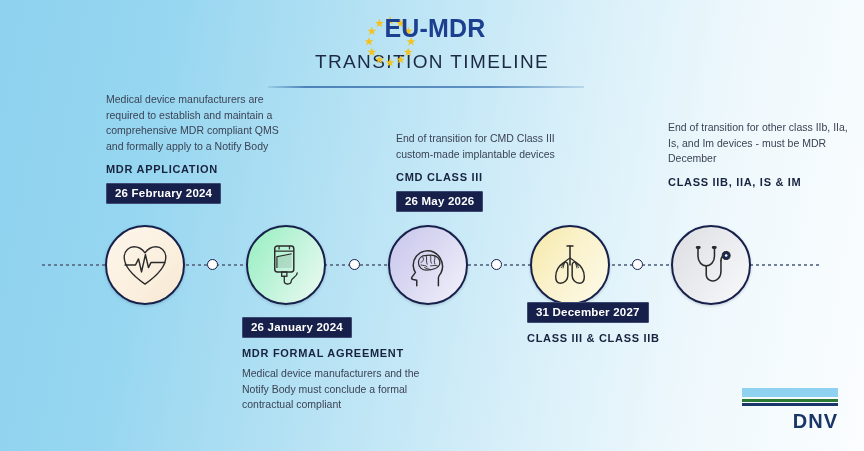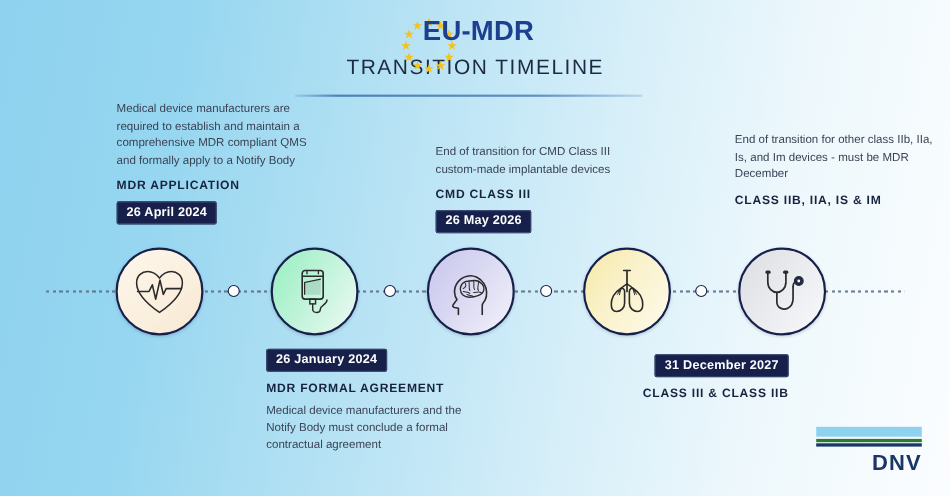--- a/index.html
+++ b/index.html
@@ -75,21 +75,21 @@
     padding:4px 9px 5px 9px;border-radius:2px;
     box-shadow:inset 0 0 0 1px #3c4a74;
   }
   .block.below .badge{margin-top:0;}
   .block.below .heading{margin:9px 0 7px 0;}
 
   #block-0{left:106px;top:92px;}
   #block-2{left:396px;top:131px;}
   #block-4{left:668px;top:120px;width:190px;}
   #block-1{left:242px;top:317px;width:190px;}
-  #block-3{left:527px;top:322px;width:190px;text-align:right;}
+  #block-3{left:527px;top:302px;width:190px;}
 
   
   #dnv{position:absolute;left:742px;top:388px;width:96px;}
   #dnv .bar-lt{height:9px;background:#8ed2f0;}
   #dnv .bar-gr{height:2.5px;background:#2a7a34;margin-top:2px;}
   #dnv .bar-db{height:2.5px;background:#1a3668;margin-top:1.5px;}
   #dnv .word{
     text-align:right;font-size:20px;font-weight:bold;color:#1a3668;
     letter-spacing:1px;margin-top:4px;line-height:22px;
   }
@@ -178,38 +178,38 @@
       <path d="M24.5 31 V41 C24.5 47 31 50 36 47.5 C40 45.5 41.5 41.5 41.5 37 V25" fill="none" stroke="#2b2b2b" stroke-width="1.8" stroke-linecap="round"></path>
       <path d="M41.5 25 C41.5 21 44 19 47 19" fill="none" stroke="#2b2b2b" stroke-width="1.8" stroke-linecap="round"></path>
       <circle cx="47.5" cy="19" r="4.6" fill="#1c2a52" stroke="#2b2b2b" stroke-width="1.2"></circle>
       <circle cx="47.5" cy="19" r="1.5" fill="#ffffff"></circle>
     </svg>
   </div>
 
   <div class="block above" id="block-0">
     <p class="desc">Medical device manufacturers are required to establish and maintain a comprehensive MDR compliant QMS and formally apply to a Notify Body</p>
     <p class="heading">MDR APPLICATION</p>
-    <span class="badge">26 April 2024</span>
+    <span class="badge">26 February 2024</span>
   </div>
 
   <div class="block above" id="block-2">
     <p class="desc">End of transition for CMD Class III custom-made implantable devices</p>
     <p class="heading">CMD CLASS III</p>
     <span class="badge">26 May 2026</span>
   </div>
 
   <div class="block above" id="block-4">
     <p class="desc">End of transition for other class IIb, IIa, Is, and Im devices - must be MDR December</p>
     <p class="heading">CLASS IIB, IIA, IS &amp; IM</p>
   </div>
 
   <div class="block below" id="block-1">
     <span class="badge">26 January 2024</span>
     <p class="heading">MDR FORMAL AGREEMENT</p>
-    <p class="desc">Medical device manufacturers and the Notify Body must conclude a formal contractual agreement</p>
+    <p class="desc">Medical device manufacturers and the Notify Body must conclude a formal contractual compliant</p>
   </div>
 
   <div class="block below" id="block-3">
     <span class="badge">31 December 2027</span>
     <p class="heading">CLASS III &amp; CLASS IIB</p>
   </div>
 
   <div id="dnv">
     <div class="bar-lt"></div>
     <div class="bar-gr"></div>

